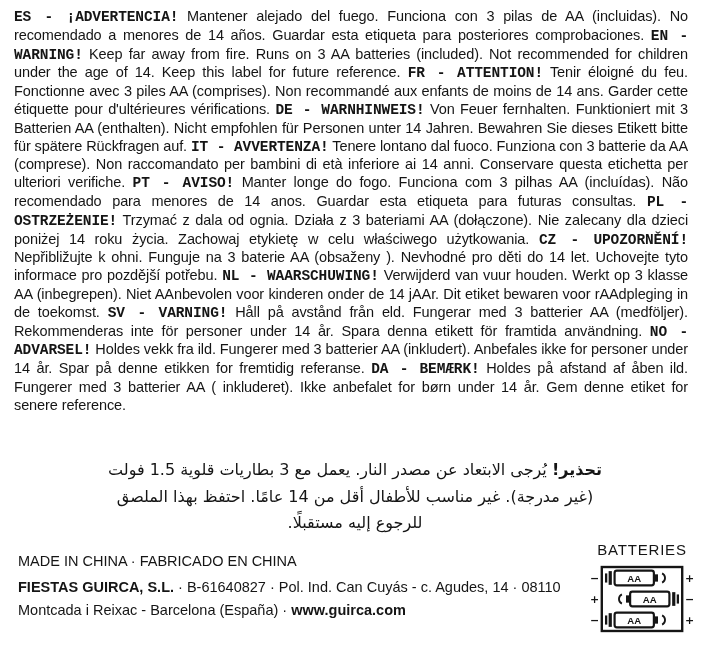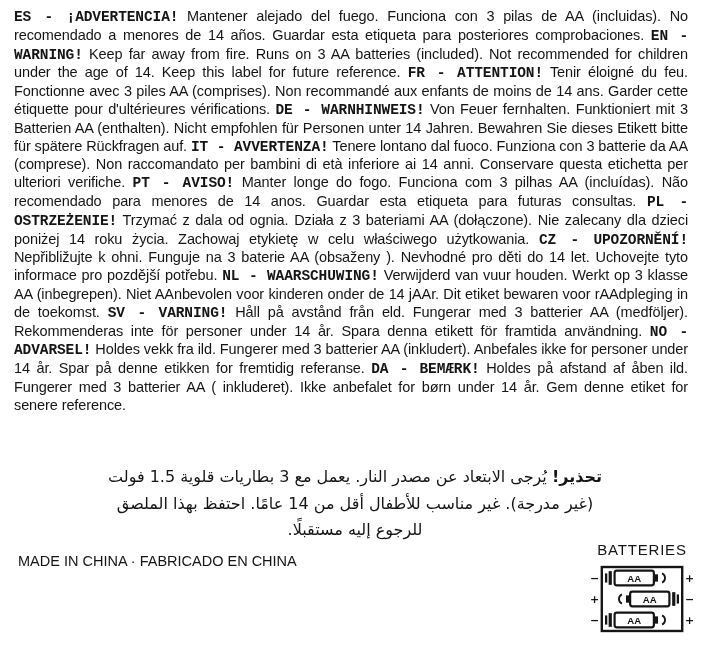--- a/index.html
+++ b/index.html
@@ -12,21 +12,21 @@
   .main-text {
     position:absolute; left:14px; top:8px; width:674px;
     font-size:14.5px; line-height:17.8px;
     text-align:justify; letter-spacing:-0.1px;
   }
   .main-text b { font-weight:bold;font-family:Liberation Mono, monospace; }
   .arabic-text {
     position:absolute; left:105px; top:457px; width:500px;
     direction:rtl; text-align:center;
     font-family:"DejaVu Sans", sans-serif;
-    font-size:16px; line-height:26.5px;margin-top:7px;
+    font-size:16px; line-height:26.5px;
   }
   .arabic-text b { font-weight:bold; }
   .footer {
     position:absolute; left:14px; top:546px; width:586px;
     font-size:14.5px; line-height:22.4px;
   }
   .footer p { margin:4px; }
   .batteries {
     position:absolute; left:589px; top:541px; width:106px;
     text-align:center;
@@ -45,20 +45,21 @@
 </style>
 </head>
 <body>
 
 <div class="main-text"><b>ES - ¡ADVERTENCIA!</b><span> Mantener alejado del fuego. Funciona con 3 pilas de AA (incluidas). No recomendado a menores de 14 años. Guardar esta etiqueta para posteriores comprobaciones. </span><b>EN - WARNING!</b><span> Keep far away from fire. Runs on 3 AA batteries (included). Not recommended for children under the age of 14. Keep this label for future reference. </span><b>FR - ATTENTION!</b><span> Tenir éloigné du feu. Fonctionne avec 3 piles AA (comprises). Non recommandé aux enfants de moins de 14 ans. Garder cette étiquette pour d'ultérieures vérifications. </span><b>DE - WARNHINWEIS!</b><span> Von Feuer fernhalten. Funktioniert mit 3 Batterien AA (enthalten). Nicht empfohlen für Personen unter 14 Jahren. Bewahren Sie dieses Etikett bitte für spätere Rückfragen auf. </span><b>IT - AVVERTENZA!</b><span> Tenere lontano dal fuoco. Funziona con 3 batterie da AA (comprese). Non raccomandato per bambini di età inferiore ai 14 anni. Conservare questa etichetta per ulteriori verifiche. </span><b>PT - AVISO!</b><span> Manter longe do fogo. Funciona com 3 pilhas AA (incluídas). Não recomendado para menores de 14 anos. Guardar esta etiqueta para futuras consultas. </span><b>PL - OSTRZEŻENIE!</b><span> Trzymać z dala od ognia. Działa z 3 bateriami AA (dołączone). Nie zalecany dla dzieci poniżej 14 roku życia. Zachowaj etykietę w celu właściwego użytkowania. </span><b>CZ - UPOZORNĚNÍ!</b><span> Nepřibližujte k ohni. Funguje na 3 baterie AA (obsaženy ). Nevhodné pro děti do 14 let. Uchovejte tyto informace pro pozdější potřebu. </span><b>NL - WAARSCHUWING!</b><span> Verwijderd van vuur houden. Werkt op 3 klasse AA (inbegrepen). Niet AAnbevolen voor kinderen onder de 14 jAAr. Dit etiket bewaren voor rAAdpleging in de toekomst. </span><b>SV - VARNING!</b><span> Håll på avstånd från eld. Fungerar med 3 batterier AA (medföljer). Rekommenderas inte för personer under 14 år. Spara denna etikett för framtida användning. </span><b>NO - ADVARSEL!</b><span> Holdes vekk fra ild. Fungerer med 3 batterier AA (inkludert). Anbefales ikke for personer under 14 år. Spar på denne etikken for fremtidig referanse. </span><b>DA - BEMÆRK!</b><span> Holdes på afstand af åben ild. Fungerer med 3 batterier AA ( inkluderet). Ikke anbefalet for børn under 14 år. Gem denne etiket for senere reference.</span></div>
 
 <div class="arabic-text"><b>تحذير!</b><span> يُرجى الابتعاد عن مصدر النار. يعمل مع 3 بطاريات قلوية 1.5 فولت (غير مدرجة). غير مناسب للأطفال أقل من 14 عامًا. احتفظ بهذا الملصق للرجوع إليه مستقبلًا.</span></div>
 
 <div class="footer">
   <p>MADE IN CHINA · FABRICADO EN CHINA</p>
+  <p><b>FIESTAS GUIRCA, S.L.</b><span> · B-61640827 · Pol. Ind. Can Cuyás - c. Agudes, 14 · 08110 Montcada i Reixac - Barcelona (España) · </span><b>www.guirca.com</b></p>
 </div>
 
 <div class="batteries">
   <div class="batteries-title">BATTERIES</div>
   <svg width="106" height="80" viewBox="0 0 116 84" aria-hidden="true">
     <rect class="bx" x="14" y="7" width="88" height="70"></rect>
 
     <g>
       <rect class="spr" x="17.5" y="14" width="2.5" height="10"></rect>
       <rect class="spr" x="21.5" y="11.5" width="3.5" height="15"></rect>

